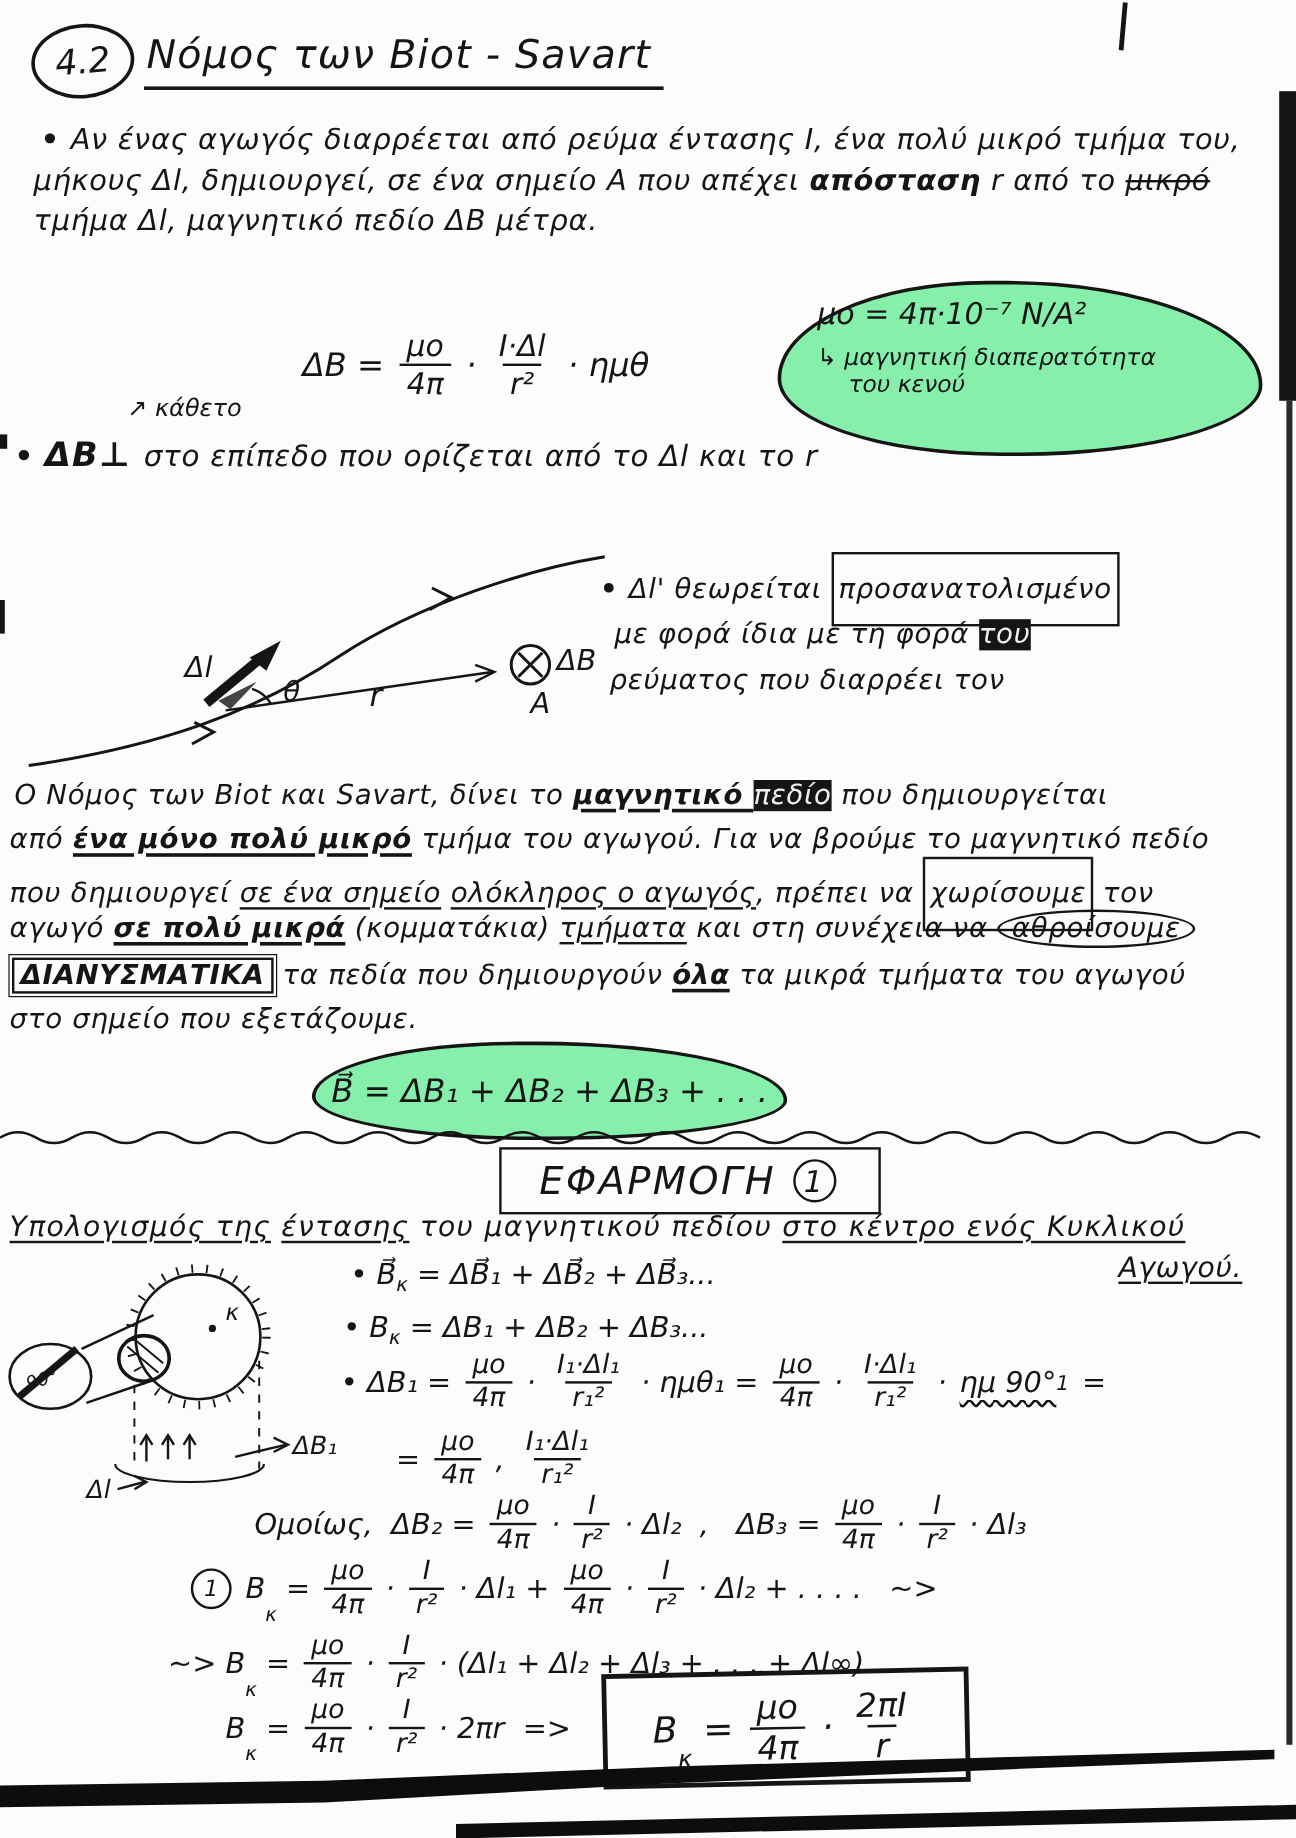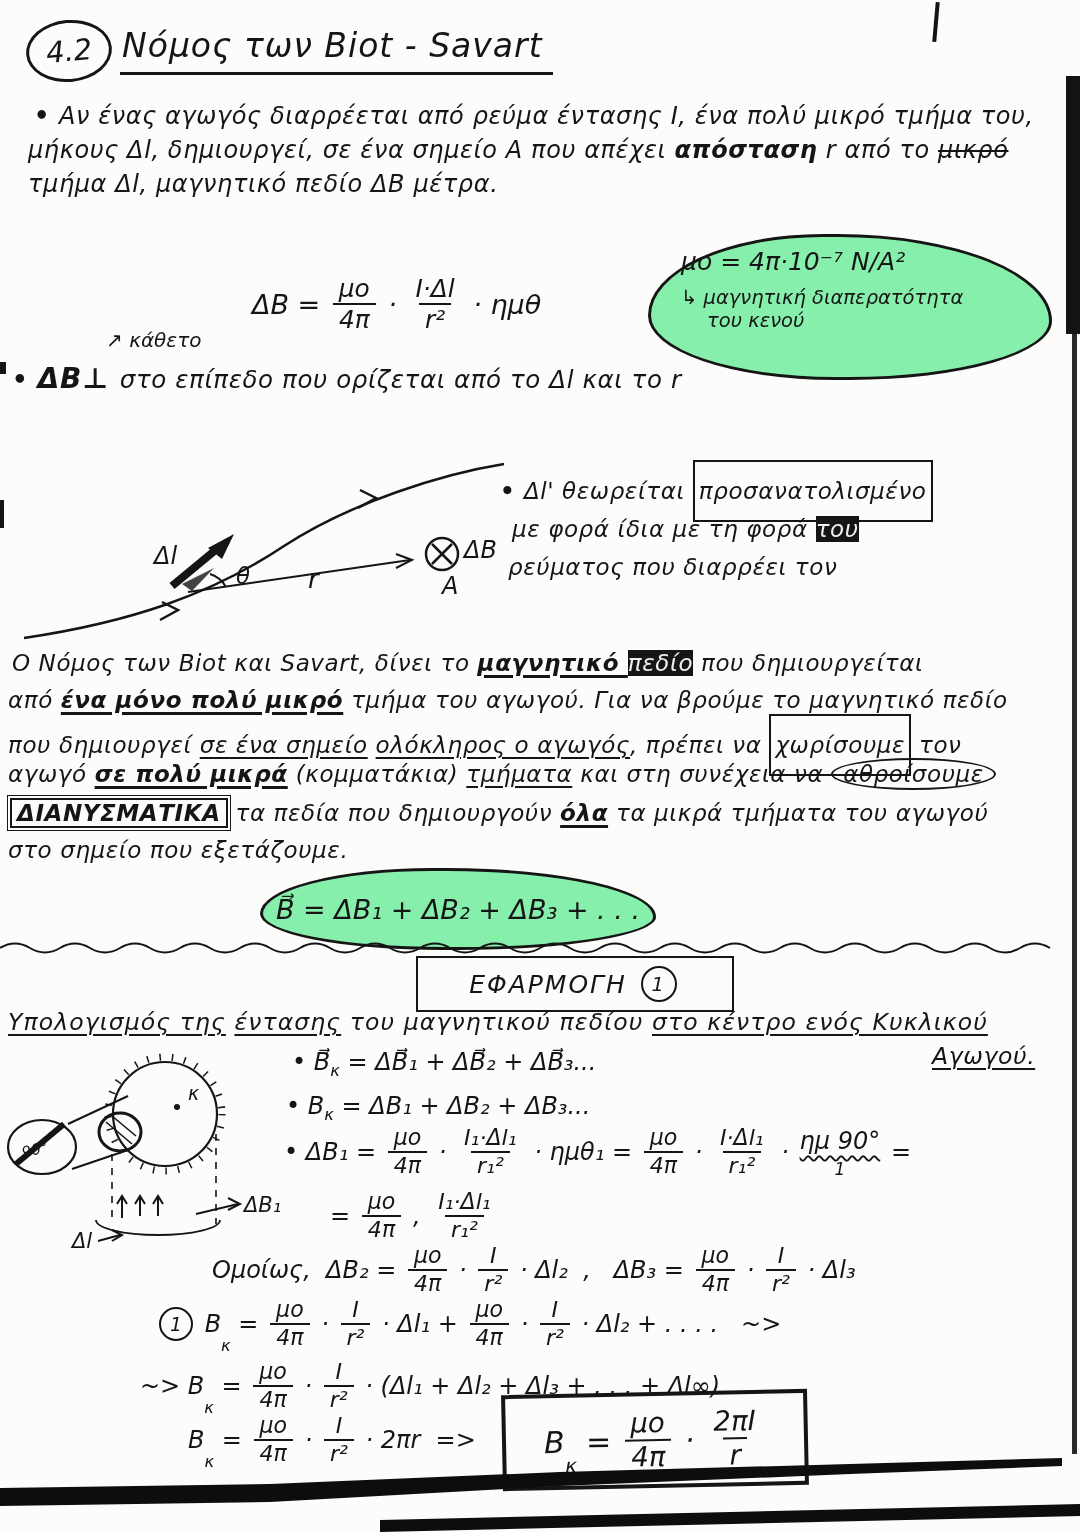--- a/index.html
+++ b/index.html
@@ -22,30 +22,30 @@
   .lead{font-weight:bold;font-size:28px;letter-spacing:1px;}
   
   .eq{display:flex;align-items:center;font-size:24px;}
   .eq .ft{white-space:pre;}
   .frac{display:inline-flex;flex-direction:column;align-items:center;margin:0 4px;line-height:1.1;font-size:.92em;}
   .frac .num{padding:0 6px 1px;}
   .frac .den{border-top:2.2px solid #151515;padding:1px 6px 0;}
   .fsub{font-size:.68em;align-self:flex-end;transform:translateY(4px);white-space:pre;}
   .cnum{display:inline-flex;align-items:center;justify-content:center;min-width:30px;height:30px;
         border:2.4px solid #151515;border-radius:50%;font-size:.78em;margin:0 4px;}
-  .ubr{display:inline-flex;flex-direction:column;align-items:center;margin:0 3px;}
+  .ubr{display:inline-flex;flex-direction:row;align-items:flex-start;margin:0 3px;}
   .ubr .u{text-decoration:underline wavy;text-underline-offset:6px;text-decoration-thickness:1.5px;white-space:pre;}
   .ubr .ub{font-size:.7em;margin-top:6px;line-height:1;}
   
   .cloud{border:3px solid #151515;background:#86efac;border-radius:45% 55% 52% 48% / 58% 62% 42% 46%;}
   .badge{display:flex;align-items:center;justify-content:center;border:3px solid #151515;border-radius:50%;
          font-size:29px;transform:rotate(-5deg);}
   .titleline{font-size:33px;letter-spacing:1px;border-bottom:3px solid #151515;padding:0 10px 7px 2px;text-align:right;}
   .appbox{display:flex;align-items:center;justify-content:center;gap:10px;border:2.6px solid #151515;
-          font-size:25px;letter-spacing:2px;}
+          font-size:32px;letter-spacing:2px;}
   .finbox{display:flex;align-items:center;justify-content:center;border:4px solid #151515;transform:rotate(-1.2deg);}
   svg text{font-family:"DejaVu Sans",sans-serif;font-style:italic;fill:#151515;}
   .mark{background:#141414;}
 </style>
 </head>
 <body>
 
 <div id="page">
 
   <div class="abs badge" style="left:26px;top:20px;width:80px;height:56px;">

